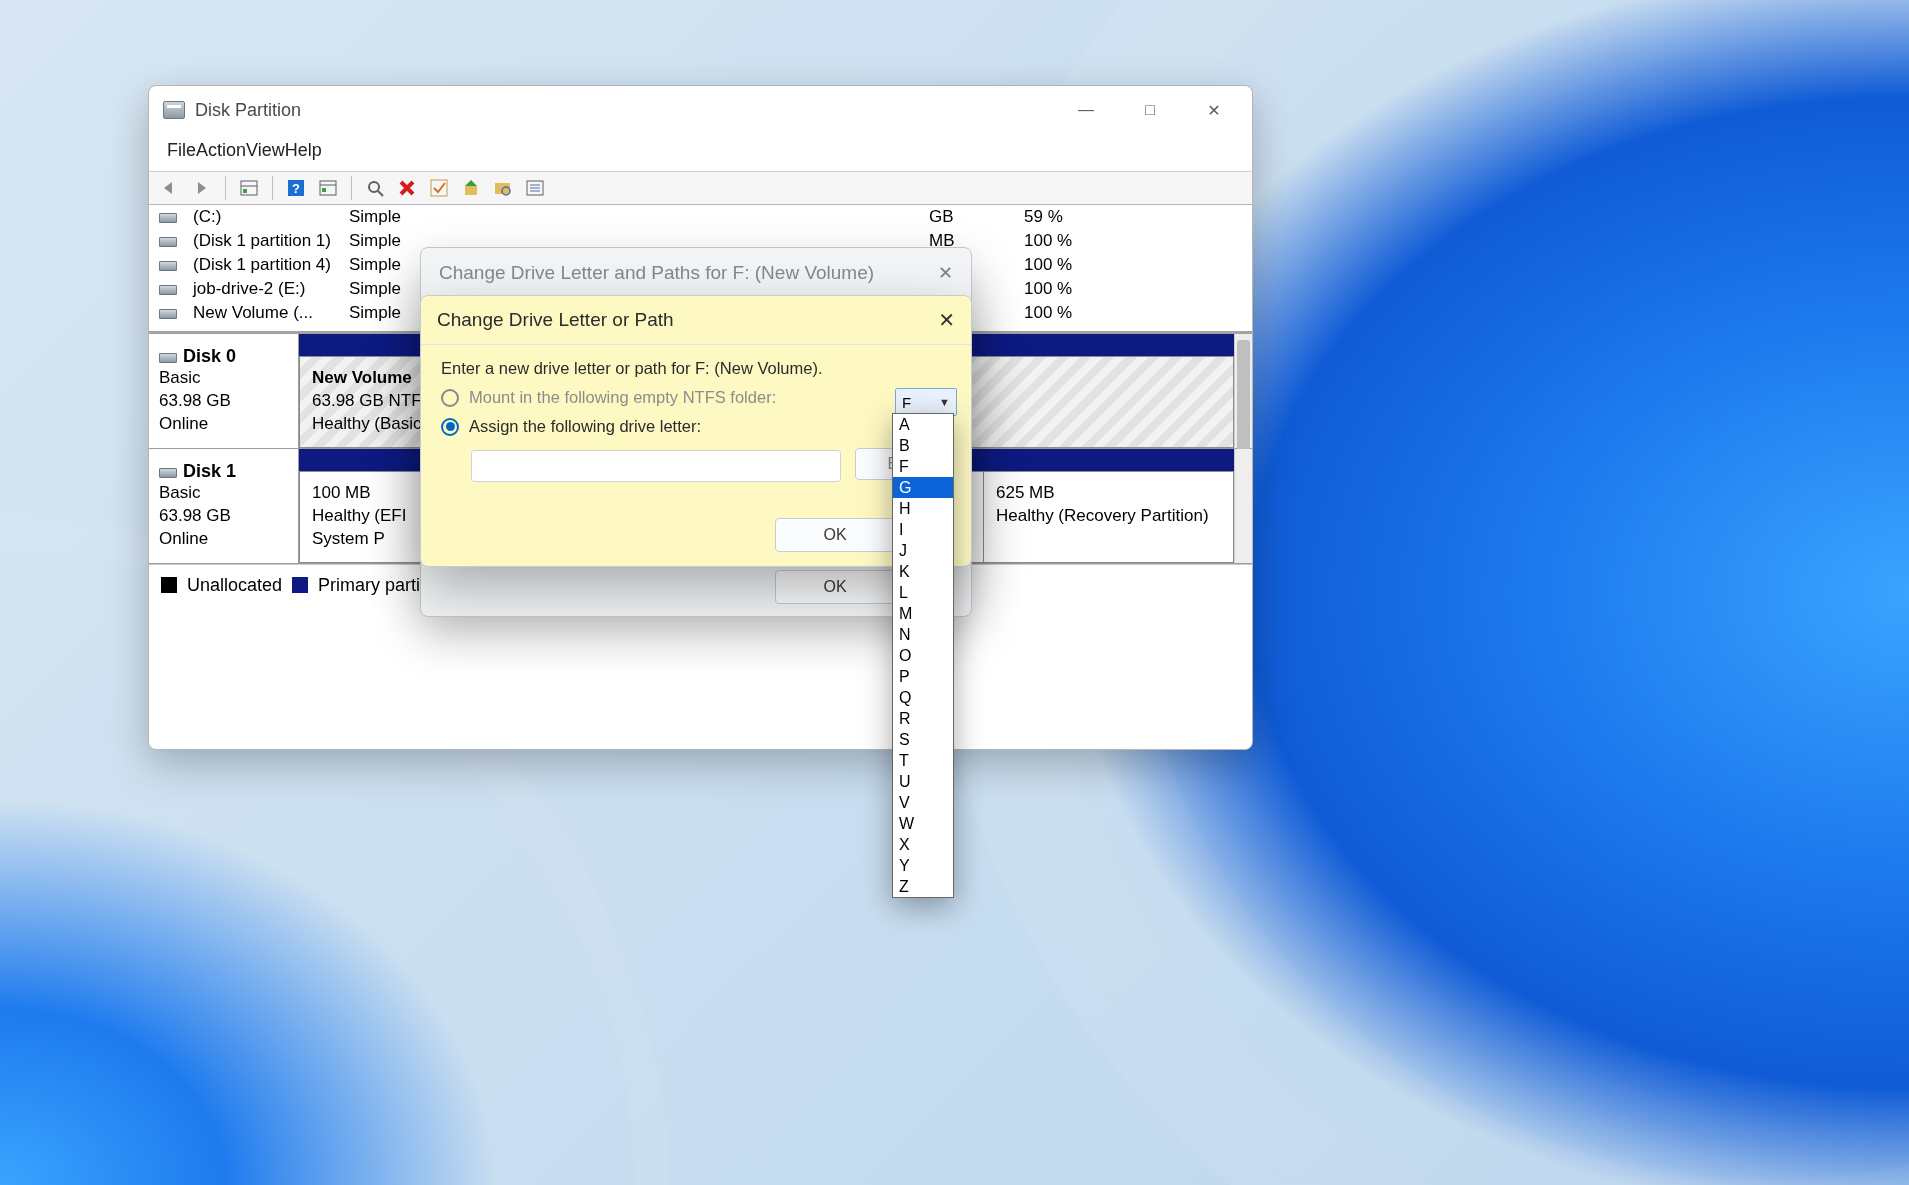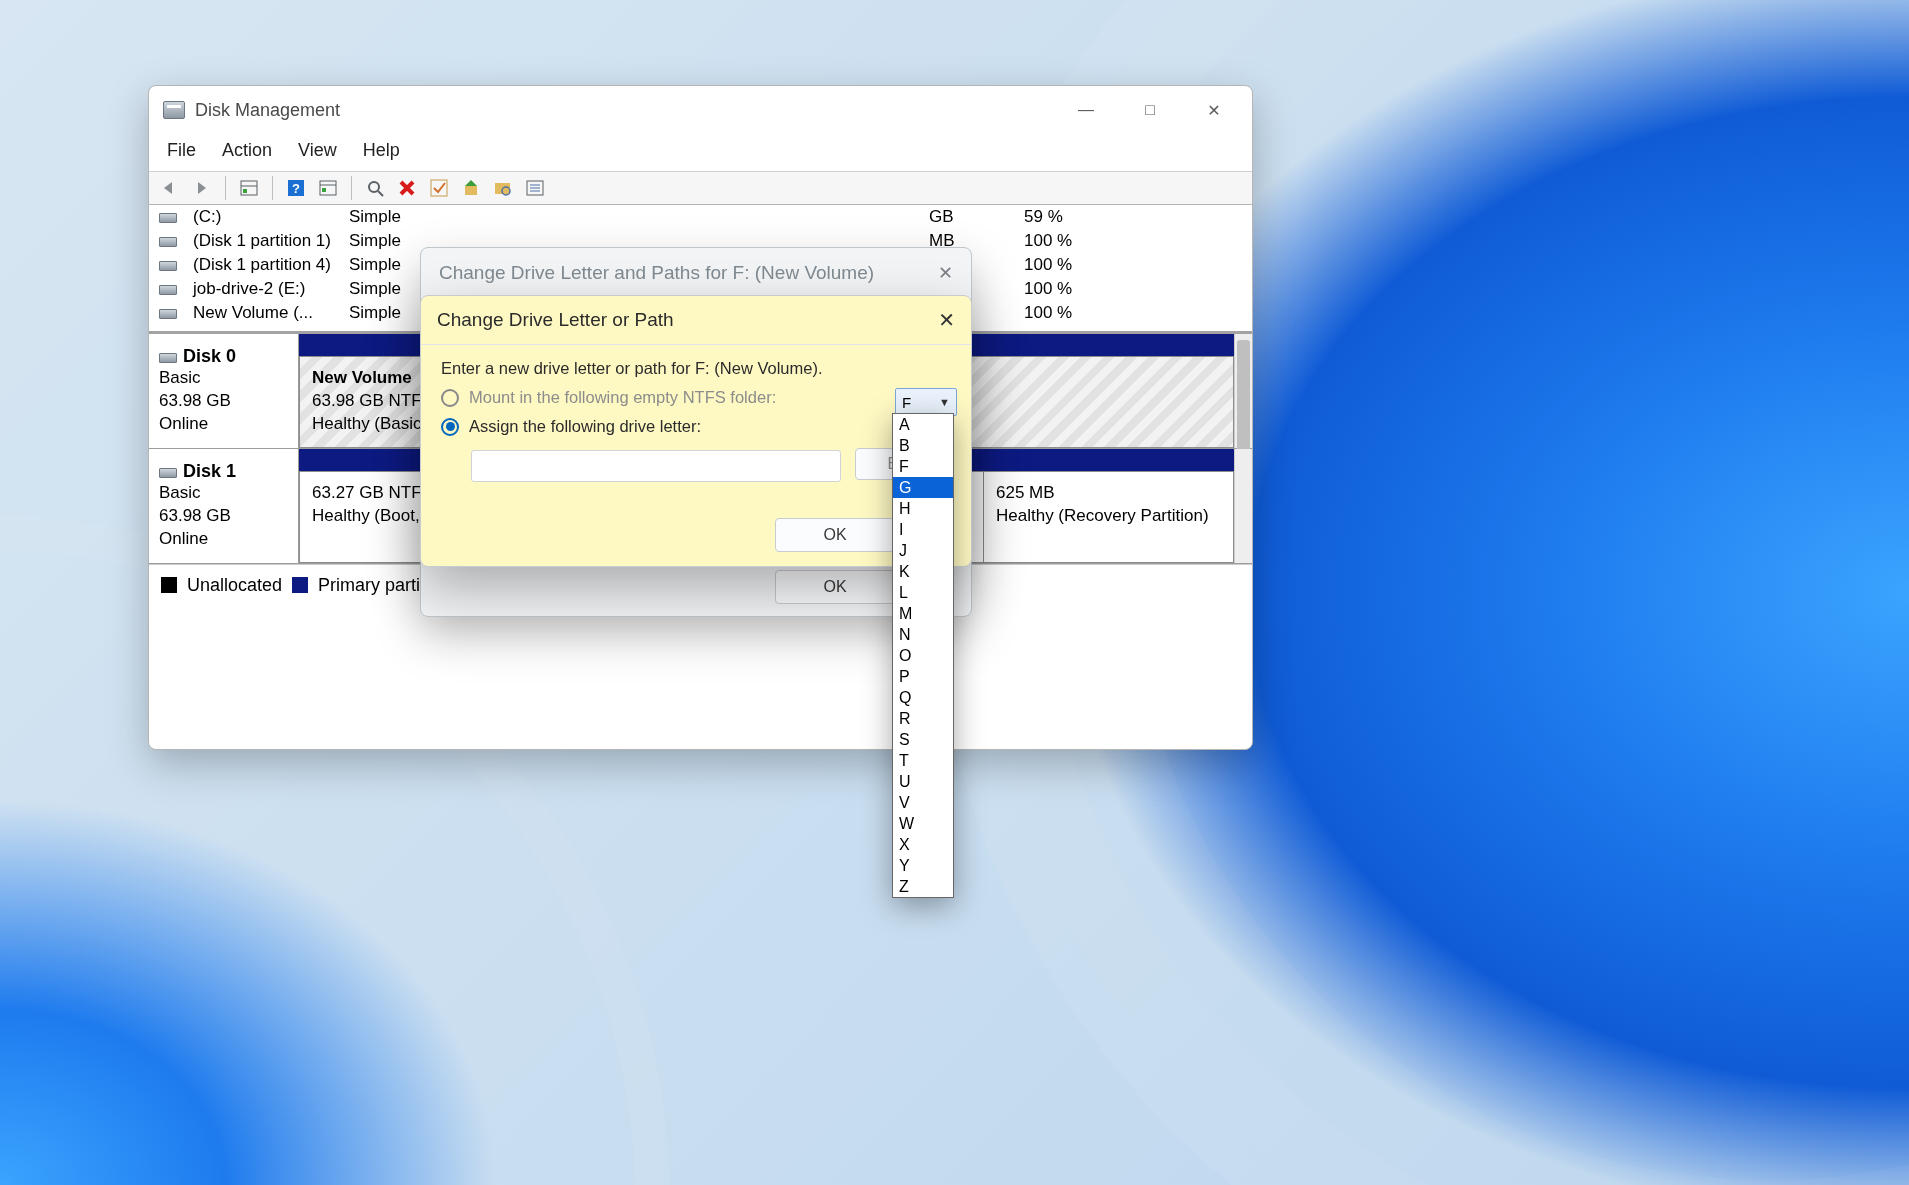--- a/index.html
+++ b/index.html
@@ -30,21 +30,21 @@
     background:#ffffff; border:1px solid #b5b5b5; border-radius:8px;
     box-shadow:0 14px 40px rgba(0,0,0,0.25); overflow:hidden;
   }
   .titlebar{ display:flex; align-items:center; height:48px; padding:0 6px 0 14px; color:#4a4a4a;}
   .titlebar .icon{ width:22px; height:18px; margin-right:10px; background:linear-gradient(#cfd6dc,#8e99a3); border:1px solid #6c7680; border-radius:2px; position:relative;}
   .titlebar .icon::after{content:""; position:absolute; left:3px; right:3px; top:3px; height:3px; background:#fff;}
   .title-text{ font-size:18px; }
   .win-ctrls{ margin-left:auto; display:flex; }
   .win-ctrls div{ width:64px; height:48px; display:flex; align-items:center; justify-content:center; color:#5c5c5c; font-size:16px;}
 
-  .menubar{ display:flex; gap:26px; padding:6px 18px 10px; font-size:18px; color:#222;}
+  .menubar{ display:flex; padding:6px 18px 10px; font-size:18px; color:#222;}
   .toolbar{ display:flex; align-items:center; gap:6px; padding:4px 8px; border-top:1px solid #d1d1d1; border-bottom:1px solid #b5b5b5; background:#f6f6f6;}
   .tb-sep{ width:1px; height:24px; background:#c0c0c0; margin:0 4px;}
   .tb-btn{ width:26px; height:24px; display:flex; align-items:center; justify-content:center;}
 
   .grid-header{ display:flex; border-bottom:1px solid #9c9c9c; font-size:18px; background:#fff;}
   .gh{ padding:6px 10px; border-right:1px solid #9c9c9c; color:#222; white-space:nowrap; overflow:hidden;}
   .col-vol{width:190px;} .col-layout{width:110px;} .col-type{width:105px;}
   .col-fs{width:115px;} .col-status{width:110px;} .col-cap{width:140px;}
   .col-free{width:95px;} .col-pct{width:125px;} .col-end{flex:1;}
 
@@ -117,21 +117,21 @@
   .muted{ color:#8c8c8c;}
 </style>
 </head>
 <body>
 
 <div class="wallpaper"></div>
 
 <div class="window">
   <div class="titlebar">
     <span class="icon"></span>
-    <span class="title-text">Disk Management</span>
+    <span class="title-text">Disk Partition</span>
     <div class="win-ctrls">
       <div>—</div>
       <div>□</div>
       <div class="close">✕</div>
     </div>
   </div>
 
   <div class="menubar">
     <span>File</span>
     <span>Action</span>
@@ -292,20 +292,24 @@
     <div class="disk-row">
       <div class="disk-label">
         <div><i class="vol-ico"></i><span class="dname">Disk 1</span></div>
         <div class="dinfo">Basic</div>
         <div class="dinfo">63.98 GB</div>
         <div class="dinfo">Online</div>
       </div>
       <div class="disk-parts">
         <div class="disk-bar"></div>
         <div class="parts">
+          <div class="part" style="width:180px">
+            <div>100 MB</div>
+            <div>Healthy (EFI System P</div>
+          </div>
           <div class="part" style="flex:1">
             <div>63.27 GB NTFS</div>
             <div>Healthy (Boot, Page File, Crash Dump, Basic Data P</div>
           </div>
           <div class="part" style="width:250px">
             <div>625 MB</div>
             <div>Healthy (Recovery Partition)</div>
           </div>
         </div>
       </div>

